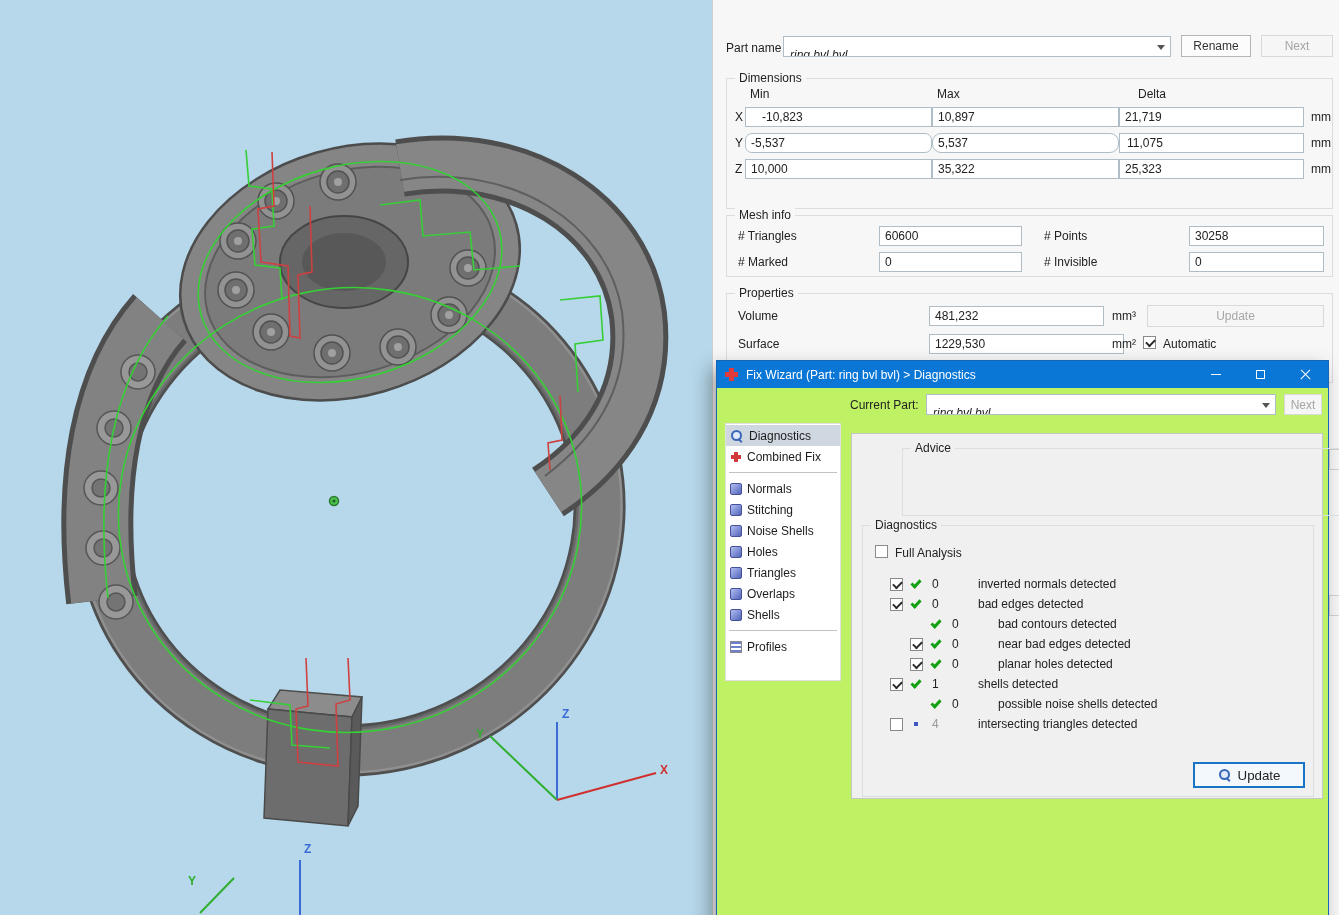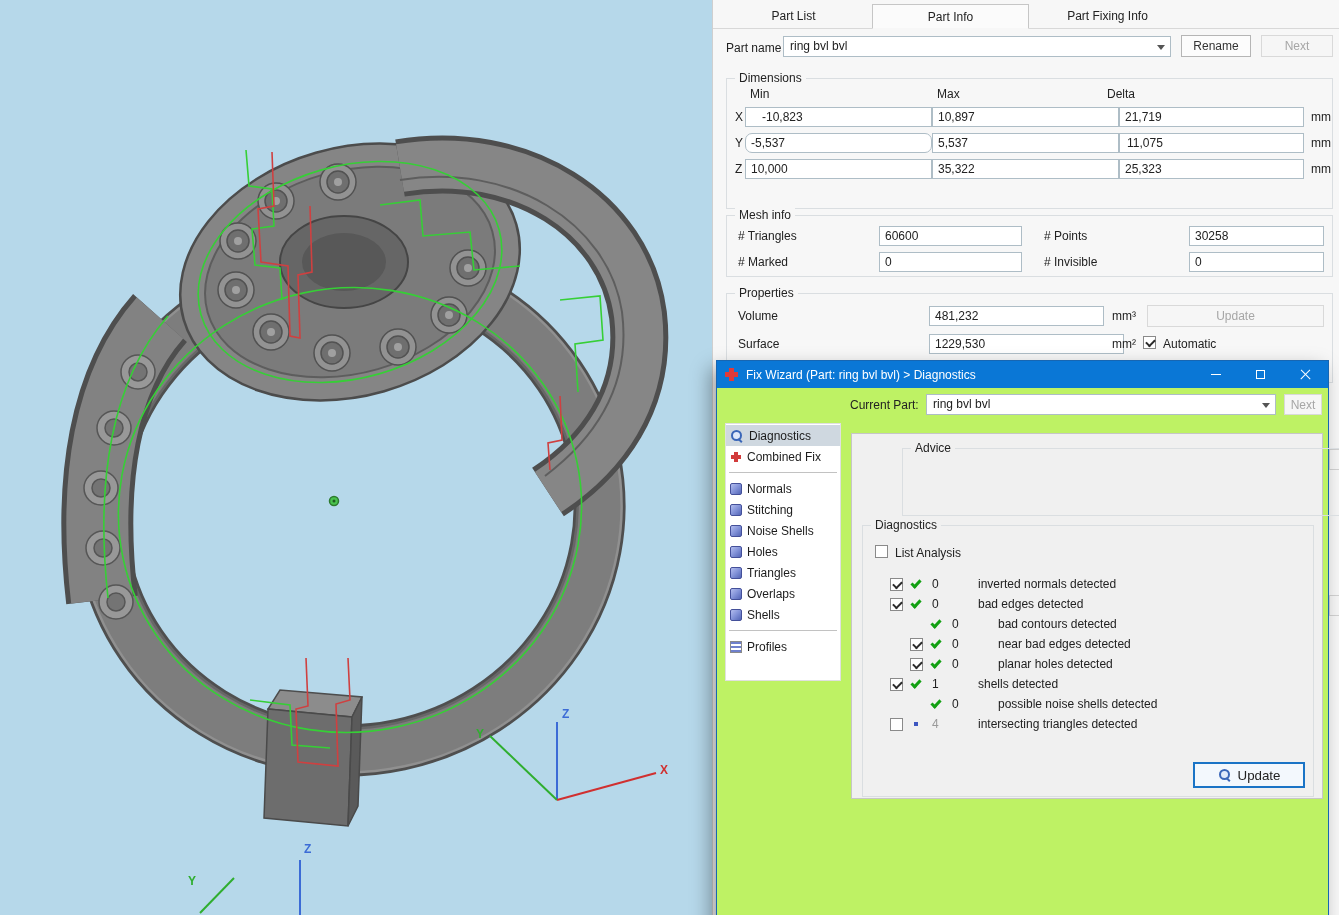--- a/index.html
+++ b/index.html
@@ -14,21 +14,21 @@
   
   .rpanel { position:absolute; left:712px; top:0; width:627px; height:915px; background:#f7f7f7; border-left:1px solid #cfcfcf; }
   .tabstrip { position:absolute; left:0; top:4px; width:627px; height:25px; display:flex; padding-left:2px; border-bottom:1px solid #d8d8d8; }
   .tab { width:157px; text-align:center; line-height:24px; color:#222; cursor:default; }
   .tab.active { border:1px solid #c6c6c6; border-bottom:1px solid #f7f7f7; background:#fbfbfb; margin-bottom:-1px; }
 
   .lbl { position:absolute; white-space:nowrap; color:#222; }
   .tbox { position:absolute; height:20px; border:1px solid #aebdc6; background:#fff; font:inherit; padding:0 5px; color:#222; }
   .btn { position:absolute; border:1px solid #b5b5b5; background:#fcfcfc; font:inherit; color:#333; text-align:center; cursor:default; display:flex; align-items:center; justify-content:center; }
   .btn.disabled { color:#a6a6a6; border-color:#d9d9d9; background:#f6f6f6; }
-  .combo { position:absolute; border:1px solid #aebdc6; background:#fff; padding:2px 18px 0 6px; white-space:nowrap; overflow:hidden; }
+  .combo { position:absolute; border:1px solid #aebdc6; background:#fff; padding:11px 18px 0 6px; white-space:nowrap; overflow:hidden;font-style:italic; }
   .combo .arr { position:absolute; right:5px; top:8px; width:0; height:0; border-left:4px solid transparent; border-right:4px solid transparent; border-top:5px solid #555; }
 
   .group { position:absolute; border:1px solid #dadee1; }
   .gtitle { position:absolute; top:-8px; left:8px; background:#f7f7f7; padding:0 4px; color:#222; white-space:nowrap; }
   .dlg .gtitle { background:#f0f0f0; }
 
   .cb { display:inline-block; width:13px; height:13px; border:1px solid #8a8a8a; background:#fff; position:relative; flex:none; }
   .cb.checked::after { content:""; position:absolute; left:2px; top:2px; width:7px; height:4px; border-left:2px solid #2b2b2b; border-bottom:2px solid #2b2b2b; transform:rotate(-45deg); }
 
   
@@ -195,49 +195,44 @@
     </svg>
     <span class="axis-label" style="left:660px; top:763px; color:#d03030;">X</span>
     <span class="axis-label" style="left:476px; top:727px; color:#2fae2f;">Y</span>
     <span class="axis-label" style="left:562px; top:707px; color:#3b6bd6;">Z</span>
     <span class="axis-label" style="left:304px; top:842px; color:#3b6bd6;">Z</span>
     <span class="axis-label" style="left:188px; top:874px; color:#2fae2f;">Y</span>
   </div>
 
   <div class="rpanel">
 
-    <div class="tabstrip">
-      <div class="tab">Part List</div>
-      <div class="tab active">Part Info</div>
-      <div class="tab">Part Fixing Info</div>
-    </div>
 
     <span class="lbl" style="left:13px; top:41px;">Part name</span>
     <div class="combo" style="left:70px; top:36px; width:388px; height:21px;">
       <span>ring bvl bvl</span>
       <span class="arr"></span>
     </div>
     <button class="btn" style="left:468px; top:35px; width:70px; height:22px;">Rename</button>
     <button class="btn disabled" style="left:548px; top:35px; width:72px; height:22px;">Next</button>
 
     <div class="group" style="left:13px; top:78px; width:607px; height:131px;">
       <span class="gtitle">Dimensions</span>
       <span class="lbl" style="left:23px; top:8px;">Min</span>
       <span class="lbl" style="left:210px; top:8px;">Max</span>
-      <span class="lbl" style="left:380px; top:8px;">Delta</span>
+      <span class="lbl" style="left:411px; top:8px;">Delta</span>
 
       <span class="lbl" style="left:8px; top:31px;">X</span>
       <input class="tbox" style="left: 18px; top: 28px; width: 187px; padding-left: 16px;" value="-10,823">
       <input class="tbox" style="left: 205px; top: 28px; width: 187px;" value="10,897">
       <input class="tbox" style="left: 392px; top: 28px; width: 185px;" value="21,719">
       <span class="lbl" style="left:584px; top:31px;">mm</span>
 
       <span class="lbl" style="left:8px; top:57px;">Y</span>
       <input class="tbox" style="left: 18px; top: 54px; width: 187px; border-radius: 7px;" value="-5,537">
-      <input class="tbox" style="left: 205px; top: 54px; width: 187px;" value="5,537">
+      <input class="tbox" style="left: 205px; top: 54px; width: 187px; border-radius: 9px;" value="5,537">
       <input class="tbox" style="left: 392px; top: 54px; width: 185px; padding-left: 7px;" value="11,075">
       <span class="lbl" style="left:584px; top:57px;">mm</span>
 
       <span class="lbl" style="left:8px; top:83px;">Z</span>
       <input class="tbox" style="left: 18px; top: 80px; width: 187px;" value="10,000">
       <input class="tbox" style="left: 205px; top: 80px; width: 187px;" value="35,322">
       <input class="tbox" style="left: 392px; top: 80px; width: 185px;" value="25,323">
       <span class="lbl" style="left:584px; top:83px;">mm</span>
     </div>
 
@@ -344,21 +339,21 @@
       <div class="inset" style="top:45px;">
 
         <div class="group" style="left:10px; top:14px; width:452px; height:68px;margin-left:40px;">
           <span class="gtitle">Advice</span>
         </div>
 
         <div class="group" style="left:10px; top:91px; width:452px; height:272px;">
           <span class="gtitle">Diagnostics</span>
 
           <span class="cb" style="position:absolute; left:12px; top:19px;"></span>
-          <span class="lbl" style="left:32px; top:20px;">List Analysis</span>
+          <span class="lbl" style="left:32px; top:20px;">Full Analysis</span>
 
           <div class="drows">
 
             <div class="drow">
               <span class="slot-cb">
                   <span class="cb checked"></span>
                 </span>
               <span class="slot-mark">
                   <span class="gcheck"></span>
                 </span>

